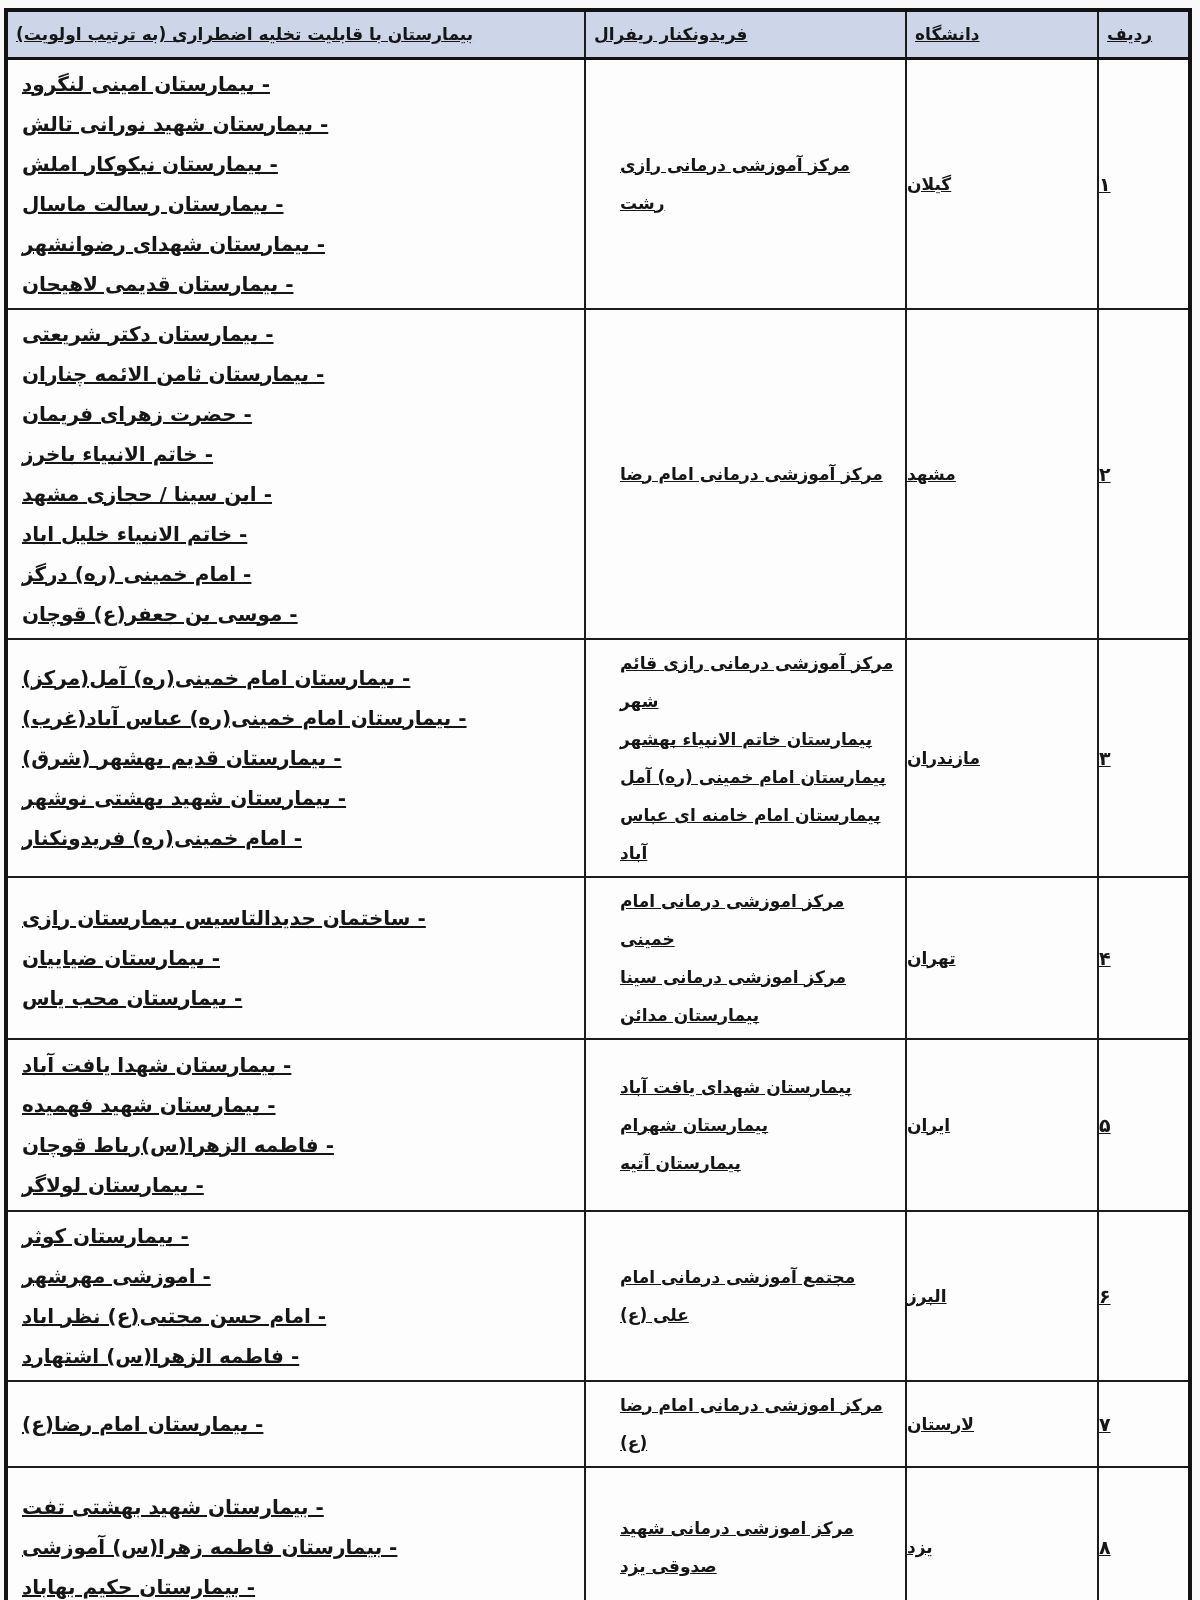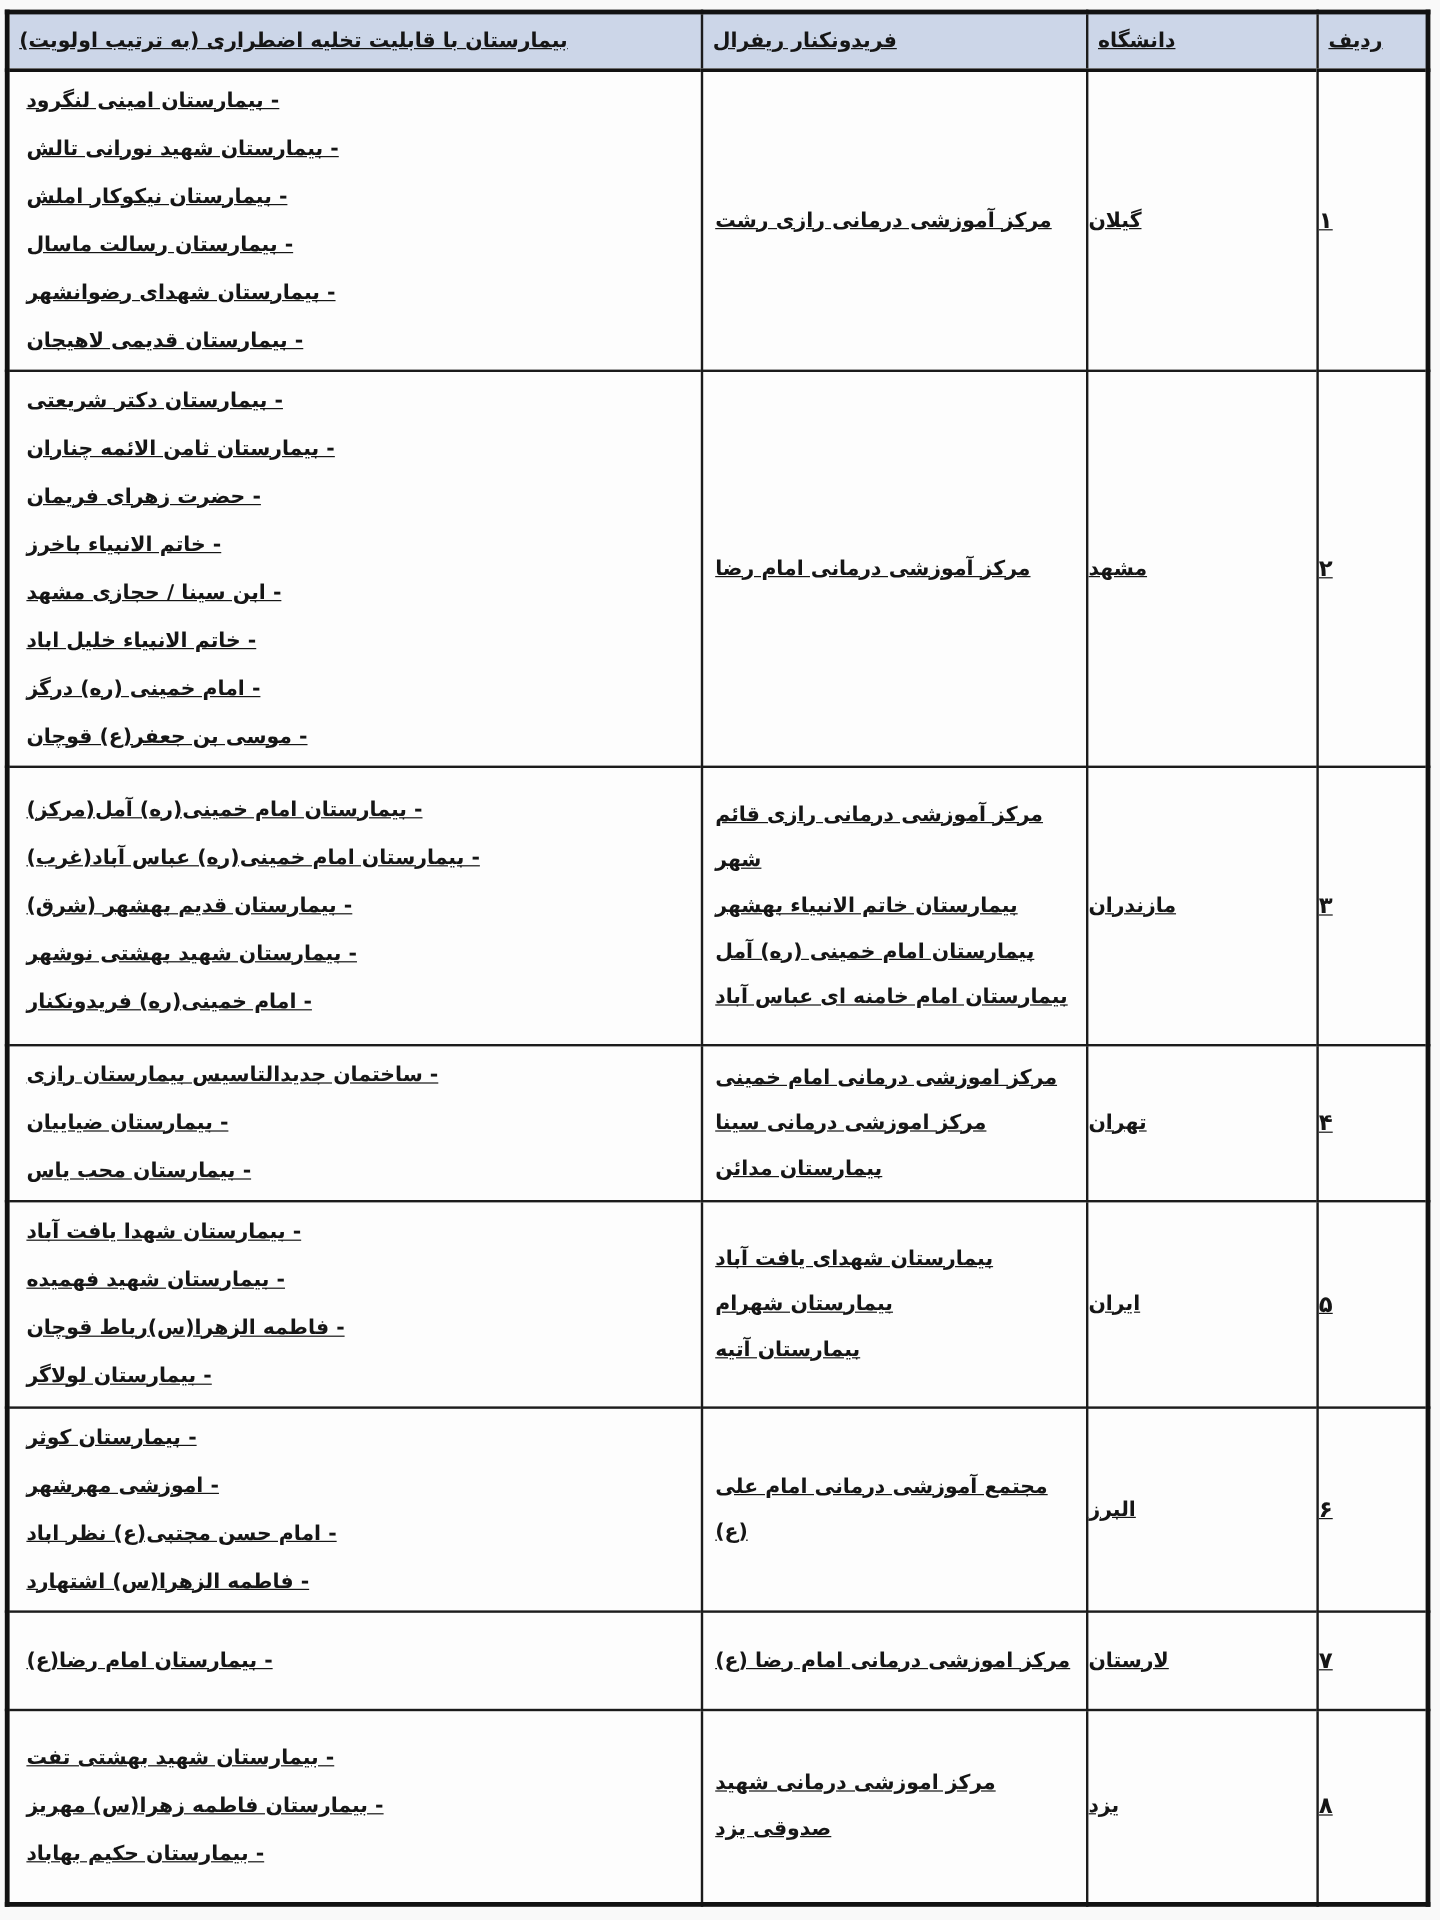--- a/index.html
+++ b/index.html
@@ -47,22 +47,22 @@
   tbody tr:nth-child(2){height:328px;}
   tbody tr:nth-child(3){height:232px;}
   tbody tr:nth-child(4){height:128px;}
   tbody tr:nth-child(5){height:172px;}
   tbody tr:nth-child(6){height:160px;}
   tbody tr:nth-child(7){height:82px;}
   tbody tr:nth-child(8){height:162px;}
   td.cell-num{font-size:19px;}
   td.cell-uni{font-size:17px;margin-top:20px;}
   td.cell-ref{font-size:17px;padding:4px 10px;}
-  .ref-line{line-height:38px;}
-  td.cell-evac{font-size:17px;padding:4px 14px;}
+  .ref-line{line-height:38px;margin-left:24px;}
+  td.cell-evac{font-size:20px;padding:4px 14px;}
   .evac-item{line-height:40px;white-space:nowrap;}
 </style>
 </head>
 <body>
 
 <div class="page">
   <table class="hospital-table">
     <colgroup>
       <col style="width:92px">
       <col style="width:192px">
@@ -180,19 +180,19 @@
           </td>
         </tr>
         <tr>
           <td class="cell-num">۸</td>
           <td class="cell-uni">یزد</td>
           <td class="cell-ref">
             <div class="ref-line">مرکز اموزشی درمانی شهید صدوقی یزد</div>
           </td>
           <td class="cell-evac">
             <div class="evac-item">- بیمارستان شهید بهشتی تفت</div>
-            <div class="evac-item">- بیمارستان فاطمه زهرا(س) مهریز</div>
+            <div class="evac-item">- بیمارستان فاطمه زهرا(س) آموزشی</div>
             <div class="evac-item">- بیمارستان حکیم بهاباد</div>
           </td>
         </tr>
       </tbody>
   </table>
 </div>
 
 </body></html>

